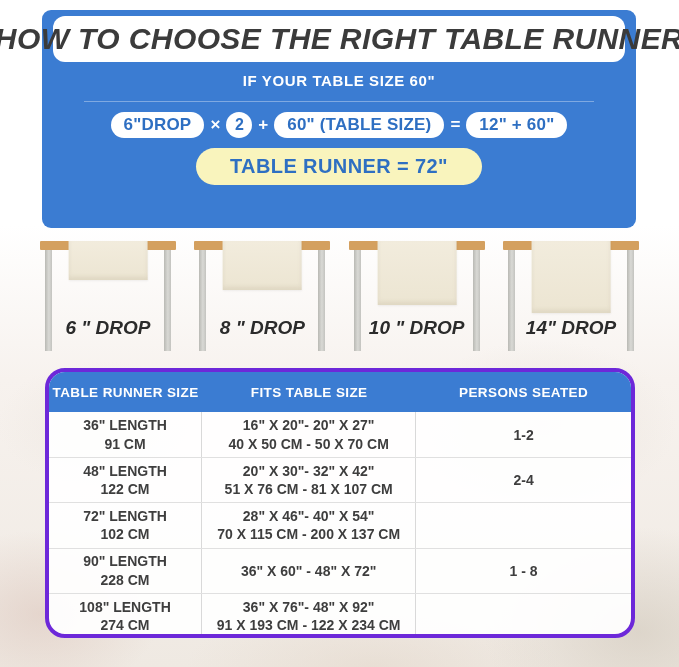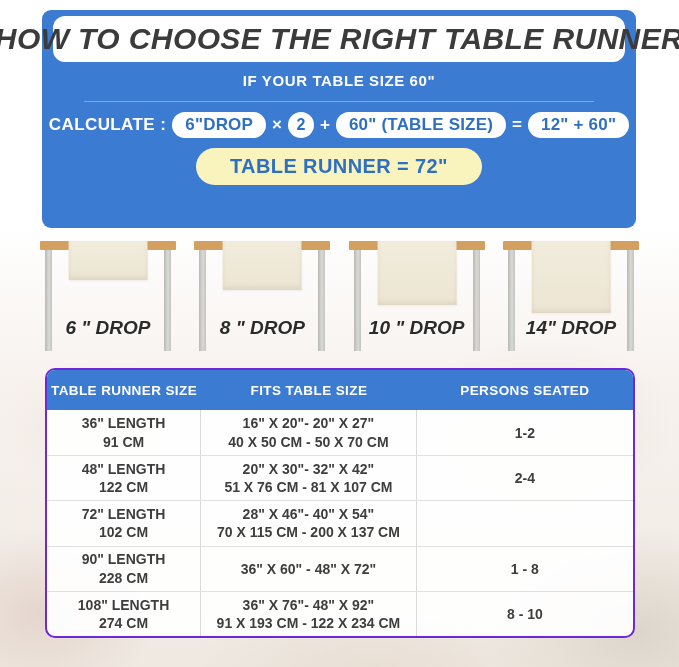--- a/index.html
+++ b/index.html
@@ -81,21 +81,21 @@
     box-shadow:inset 0 -3px 4px rgba(160,150,120,.18), 0 1px 2px rgba(0,0,0,.06);
   }
   .illus-label {
     position:absolute; left:50%; transform:translateX(-50%); top:76px;
     font-size:19px; font-weight:bold; font-style:italic; color:#2b2b2b; white-space:nowrap;
   }
 
   
   .size-table {
     position:absolute; left:45px; top:368px; width:590px; height:270px;
-    border:2px solid #6d28d9; border-radius:10px; overflow:hidden;
+    border:4px solid #6d28d9; border-radius:20px; overflow:hidden;
     background:rgba(255,255,255,.92);
   }
   .thead {
     display:grid; grid-template-columns:26.3% 36.8% 36.9%;
     background:#3b7cd2; height:40px;
   }
   .thead .th {
     display:flex; align-items:center; justify-content:center;
     color:#ffffff; font-size:13.5px; font-weight:bold; letter-spacing:.4px;
   }
@@ -123,21 +123,20 @@
   <div class="photo-bg"></div>
 
   <div class="blue-panel">
     <div class="title-box">
       <h1>HOW TO CHOOSE THE RIGHT TABLE RUNNER</h1>
     </div>
     <p class="intro1">IF YOUR TABLE SIZE 60"</p>
     <div class="divider"></div>
 
     <div class="calc-row">
-      <span class="calc-label">CALCULATE :</span>
       <span class="pill">6"DROP</span>
       <span class="op">×</span>
       <span class="mult-circle">2</span>
       <span class="op">+</span>
       <span class="pill">60" (TABLE SIZE)</span>
       <span class="op">=</span>
       <span class="pill">12" + 60"</span>
     </div>
 
     <div class="result-pill">TABLE RUNNER = 72"</div>
@@ -231,20 +230,17 @@
         </div>
         <div class="trow">
           <div class="td sep">
             <span class="sub">108" LENGTH</span>
             <span class="sub">274 CM</span>
           </div>
           <div class="td sep">
             <span class="sub">36" X 76"- 48" X 92"</span>
             <span class="sub">91 X 193 CM - 122 X 234 CM</span>
           </div>
-          <div class="td">
-            <span class="sub">8 - 10</span>
-          </div>
         </div>
       </div>
   </div>
 
 </div>
 
 </body></html>

